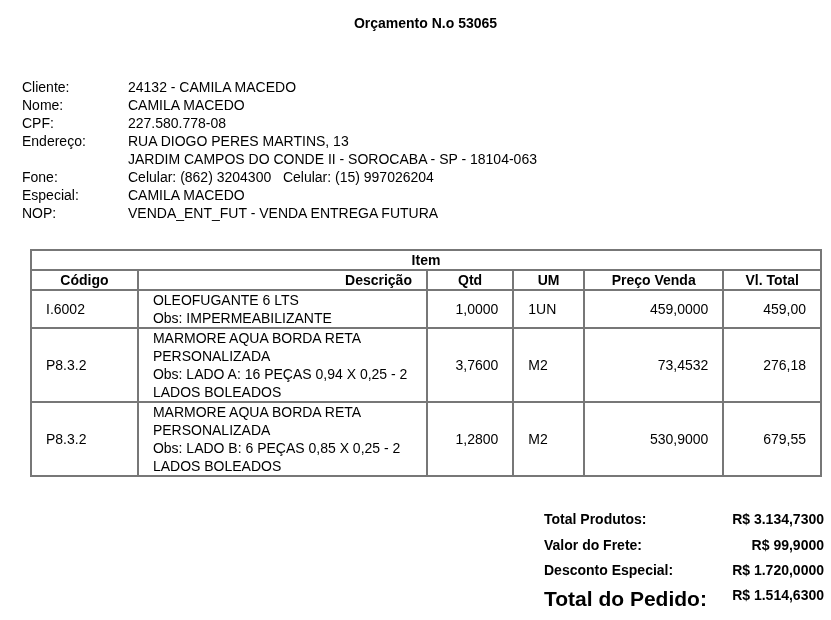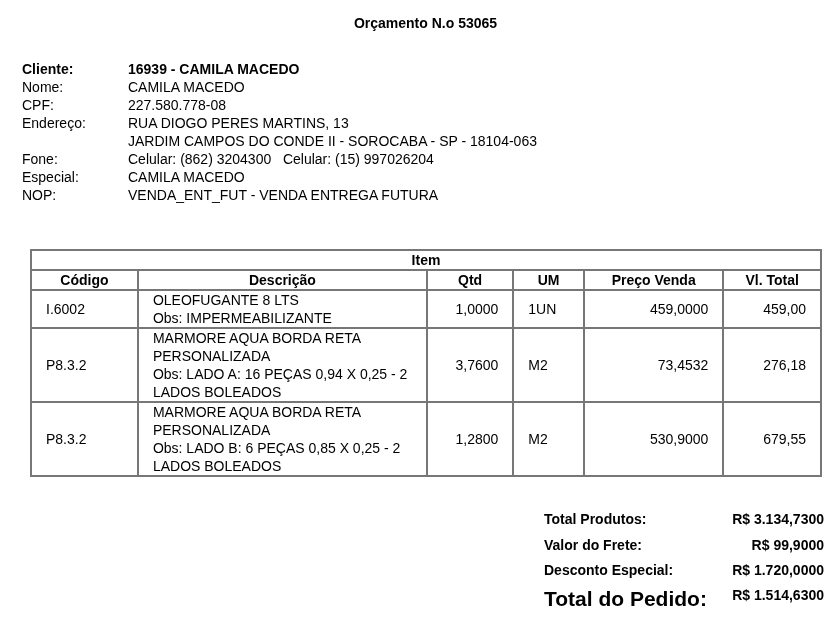--- a/index.html
+++ b/index.html
@@ -34,21 +34,21 @@
     }
     .client-row {
       display: flex;
     }
     .client-label {
       width: 106px;
     }
     .client-value {
       white-space: nowrap;
     }
-    .bold { font-weight: bold; }
+    .bold { font-weight: normal; margin-top: 18px; }
 
     table.items {
       position: absolute;
       left: 30px;
       top: 249px;
       width: 792px;
       border-collapse: collapse;
       font-size: 14px;
       line-height: 18px;
     }
@@ -67,21 +67,21 @@
     }
     .c-cod { width: 89px; }
     .c-desc { width: 307px; }
     .c-qtd { width: 62px; }
     .c-um { width: 46px; }
     .c-preco { width: 131px; }
     .c-total { width: 78px; }
     td.num { text-align: right; }
     td.left { text-align: left; }
     th.center { text-align: center; margin-left: 48px; }
-    th.left { text-align: center; }
+    th.left { text-align: right; }
     .obs-line { display: block; }
 
     .totals {
       position: absolute;
       left: 544px;
       top: 511px;
       width: 280px;
       font-weight: bold;
     }
     .tot-row {
@@ -98,21 +98,21 @@
     .tot-row.grand .val { font-size: 14px; }
   </style>
 </head>
 <body>
 
 <div class="title">Orçamento N.o 53065</div>
 
 <div class="client">
   <div class="client-row bold">
     <span class="client-label">Cliente:</span>
-    <span class="client-value">16939 - CAMILA MACEDO</span>
+    <span class="client-value">24132 - CAMILA MACEDO</span>
   </div>
   <div class="client-row">
     <span class="client-label">Nome:</span>
     <span class="client-value">CAMILA MACEDO</span>
   </div>
   <div class="client-row">
     <span class="client-label">CPF:</span>
     <span class="client-value">227.580.778-08</span>
   </div>
   <div class="client-row">
@@ -148,21 +148,21 @@
       <th class="center c-qtd">Qtd</th>
       <th class="center c-um">UM</th>
       <th class="center c-preco">Preço Venda</th>
       <th class="center c-total">Vl. Total</th>
     </tr>
   </thead>
   <tbody>
     <tr>
       <td class="left">I.6002</td>
       <td class="left">
-        <span class="obs-line">OLEOFUGANTE 8 LTS</span>
+        <span class="obs-line">OLEOFUGANTE 6 LTS</span>
         <span class="obs-line">Obs: IMPERMEABILIZANTE</span>
       </td>
       <td class="num">1,0000</td>
       <td class="left">1UN</td>
       <td class="num">459,0000</td>
       <td class="num">459,00</td>
     </tr>
     <tr>
       <td class="left">P8.3.2</td>
       <td class="left">

